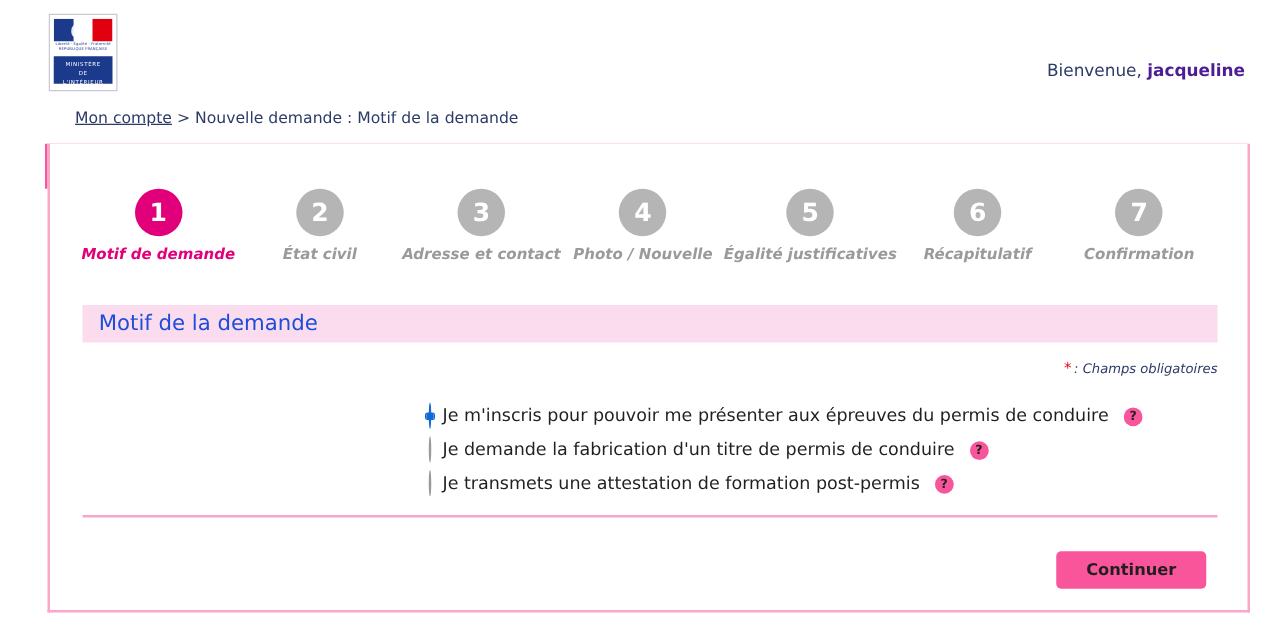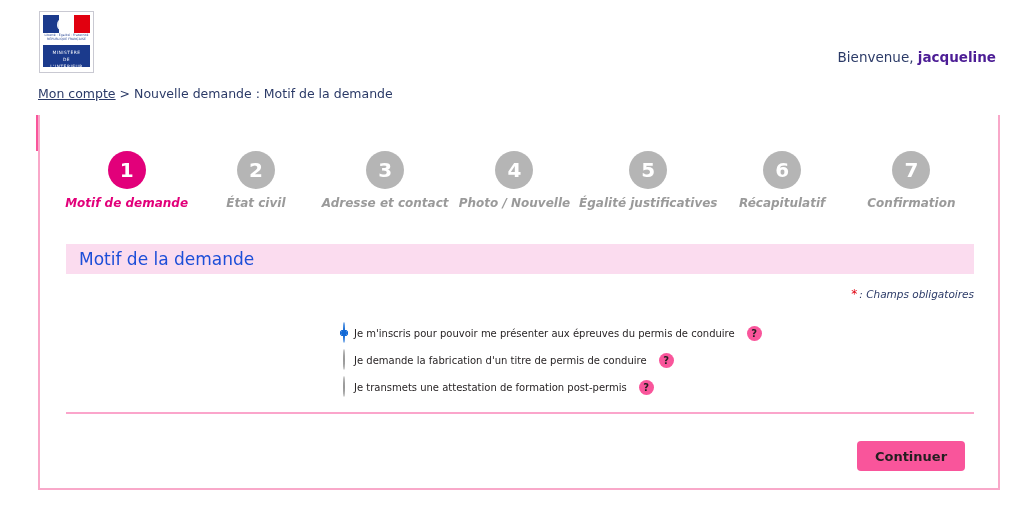--- a/index.html
+++ b/index.html
@@ -114,20 +114,21 @@
     position: absolute;
     left: 38px;
     top: 86px;
     font-size: 12.5px;
     color: #2b3a67;
     white-space: nowrap;
   }
   .breadcrumb a {
     color: #2b3a67;
     text-decoration: underline;
+    margin-left: 22px;
   }
   .breadcrumb .sep { margin: 0 4px; }
 
   
   .panel {
     position: absolute;
     left: 38px;
     top: 115px;
     width: 962px;
     height: 375px;
@@ -267,21 +268,21 @@
     border: 1px solid #1169d6;
     border-radius: 2px;
     line-height: 0;
   }
   .radio-plain {
     display: inline-block;
     padding: 3px;
     line-height: 0;
   }
   .option-label {
-    font-size: 10px;
+    font-size: 14px;
     color: #231f20;
     margin-left: 6px;
   }
   .help-icon {
     width: 15px;
     height: 15px;
     border-radius: 50%;
     background: #f9559b;
     color: #231f20;
     font-size: 10px;
@@ -299,21 +300,21 @@
     top: 297px;
     width: 908px;
     height: 2px;
     background: #fba5cb;
   }
 
   .btn-continue {
     position: absolute;
     right: 33px;
     top: 326px;
-    width: 108px;
+    width: 120px;
     height: 30px;
     background: #f9559b;
     color: #231f20;
     border: none;
     border-radius: 4px;
     font-family: inherit;
     font-size: 13px;
     font-weight: bold;
     cursor: pointer;
     padding: 0;

